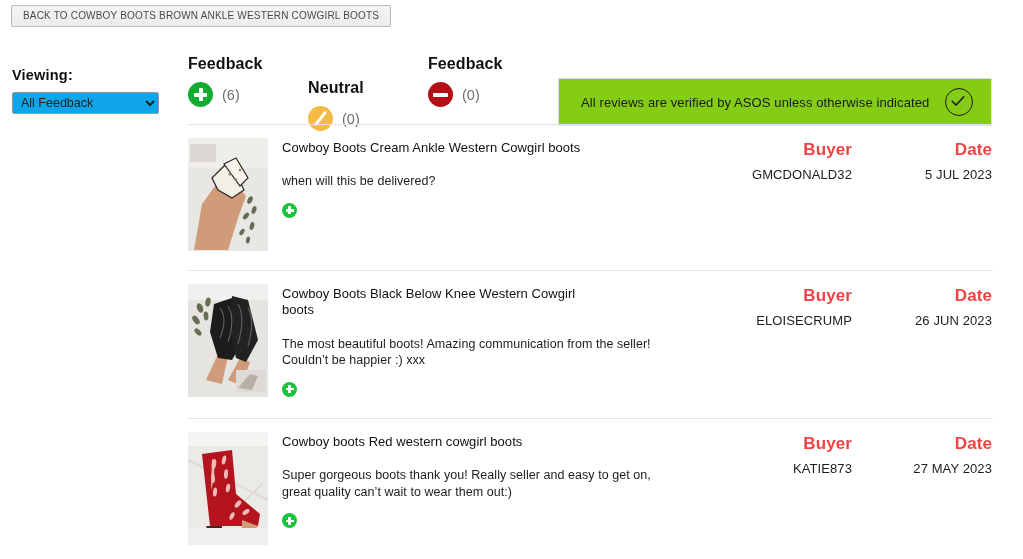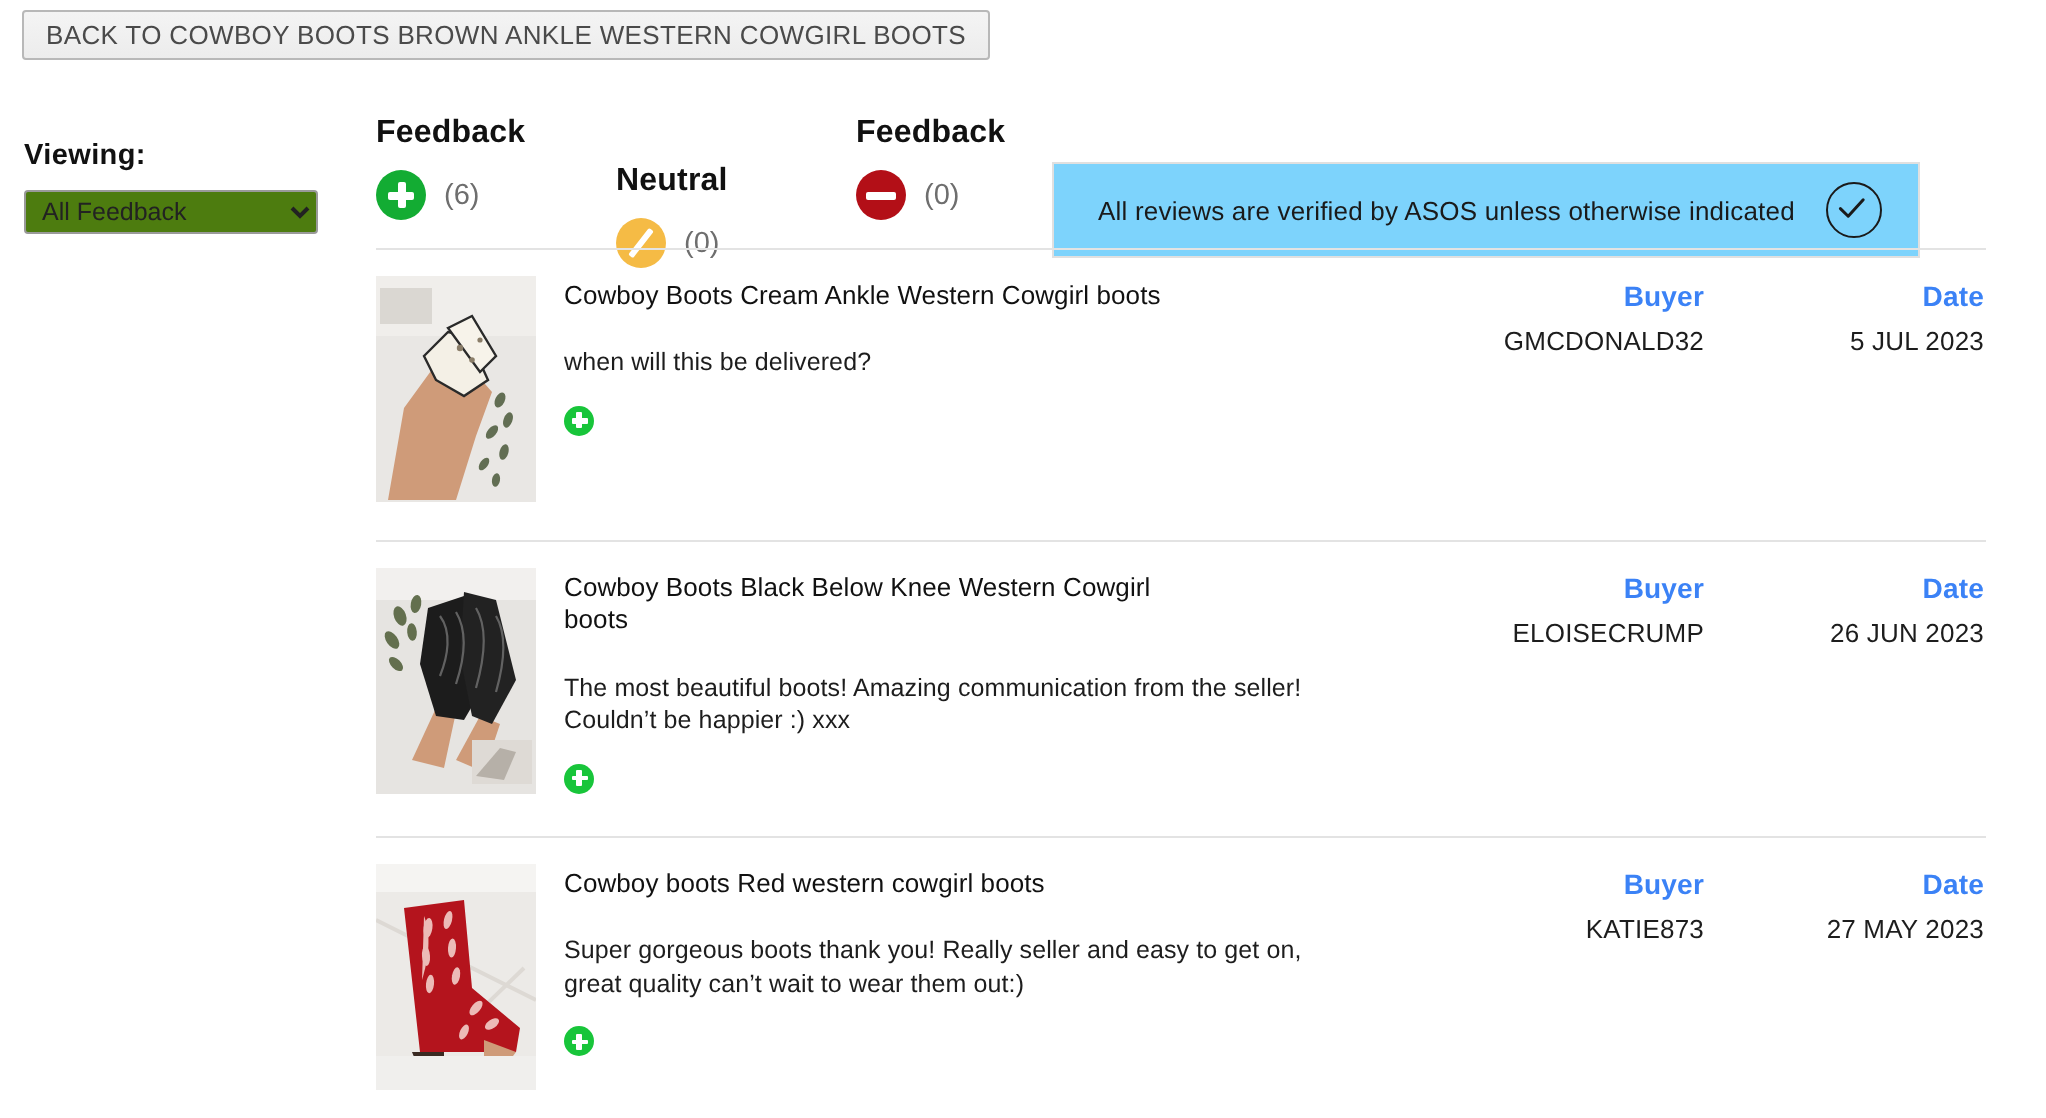--- a/index.html
+++ b/index.html
@@ -19,21 +19,21 @@
   
   .back-btn-wrap {
     padding: 5px 0 0 11px;
   }
   .back-btn {
     display: inline-block;
     background: linear-gradient(to bottom, #f4f4f4 0%, #ececec 100%);
     border: 1px solid #b8b8b8;
     border-radius: 2px;
     color: #4a4a4a;
-    font-size: 13px;
+    font-size: 10px;
     letter-spacing: 0.18px;
     padding: 5px 11px 5px 11px;
     line-height: 1;
     cursor: pointer;
     font-family: "Liberation Sans", sans-serif;
     white-space: nowrap;
   }
 
   
   .summary {
@@ -52,21 +52,21 @@
     color: #111;
     letter-spacing: .2px;
     margin-bottom: 9px;
   }
   .feedback-select {
     width: 147px;
     height: 22px;
     font-size: 12.5px;
     font-family: "Liberation Sans", sans-serif;
     color: #222;
-    background: #4d7c0f;
+    background: #0ea5e9;
     border: 1px solid #9a9a9a;
     border-radius: 2px;
     padding: 1px 4px;
     box-sizing: border-box;
   }
 
   .sentiment {
     position: absolute;
     top: 28px;
   }
@@ -126,26 +126,26 @@
     position: absolute;
     left: 5px; top: 10.5px;
     width: 15px; height: 4px;
     background: #ffffff;
     border-radius: 1px;
   }
 
   
   .verified-banner {
     position: absolute;
-    left: 526px;
+    left: 558px;
     top: 51px;
     width: 434px;
     height: 48px;
     border: 1px solid #e0e0e0;
-    background: #7dd3fc;
+    background: #84cc16;
     box-sizing: border-box;
     display: flex;
     align-items: center;
     justify-content: space-between;
     padding: 0 18px 0 22px;
     gap: 11px;
   }
   .verified-text {
     font-size: 13px;
     color: #1a1a1a;
@@ -235,23 +235,23 @@
   .review-flag::after  { left: 6.3px; top: 3.6px; width: 2.4px; height: 8px; }
 
   .meta-col {
     flex: 0 0 auto;
     text-align: right;
     padding-top: 2px;
   }
   .meta-buyer { width: 150px; }
   .meta-date  { width: 140px; }
   .meta-head {
-    font-size: 14px;
+    font-size: 17px;
     font-weight: bold;
-    color: #3b82f6;
+    color: #ef4444;
     letter-spacing: .1px;
   }
   .meta-val {
     font-size: 13px;
     color: #1d1d1d;
     margin-top: 7px;
     letter-spacing: .1px;
     white-space: nowrap;
   }
 </style>

